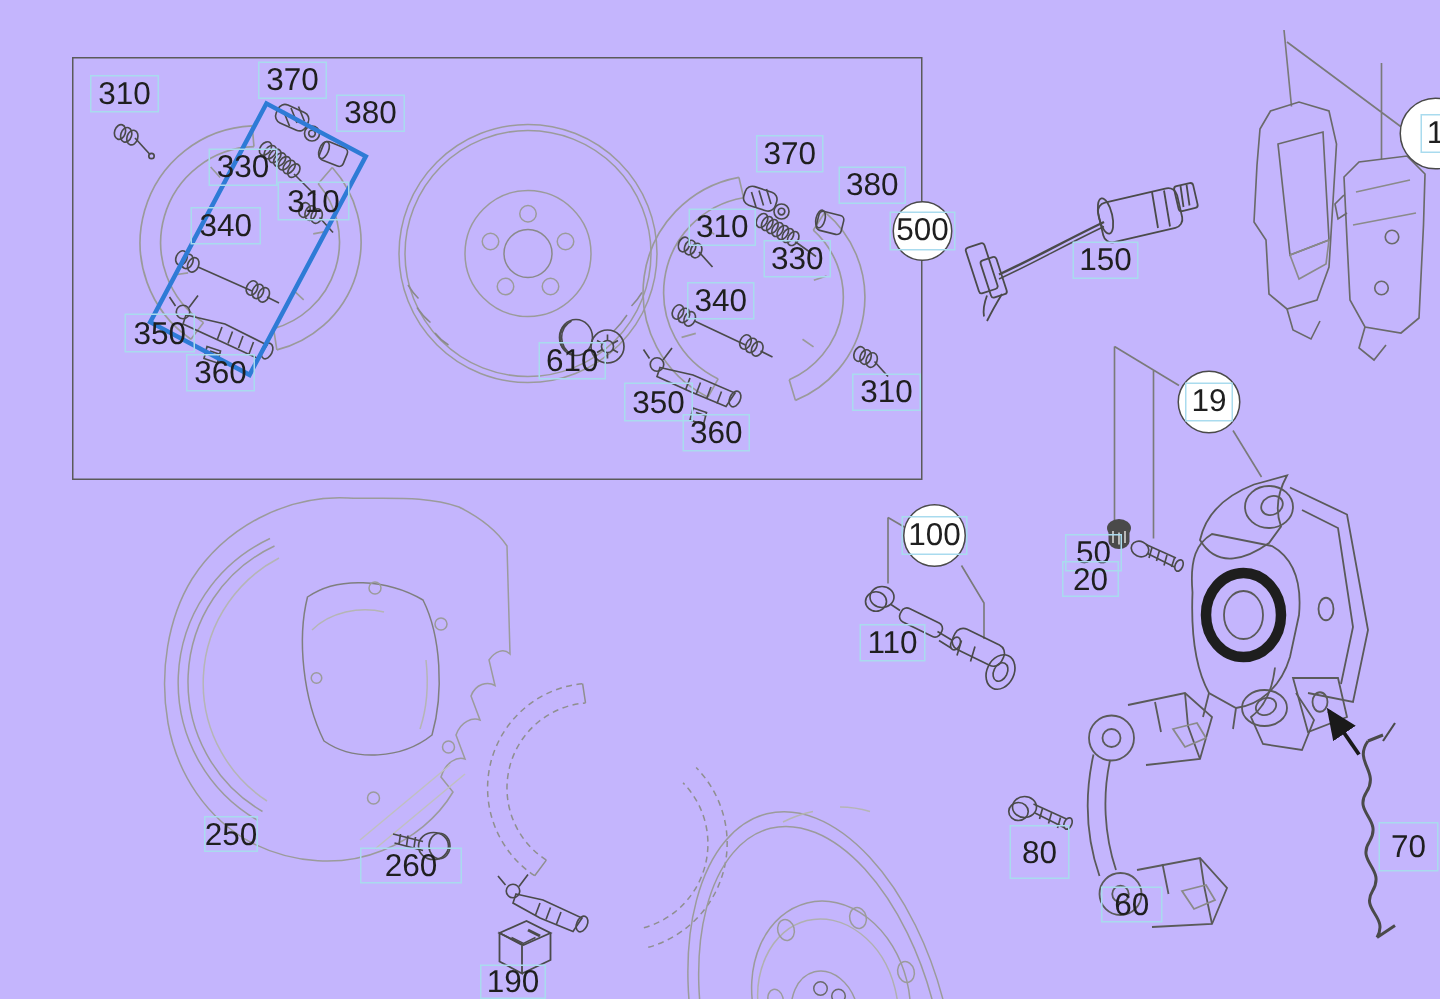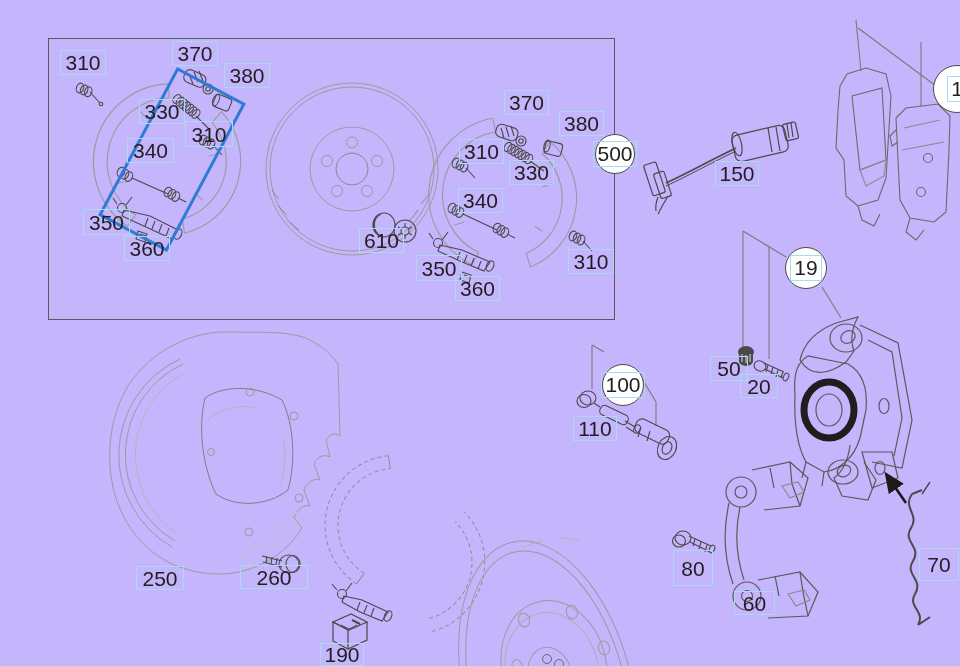--- a/index.html
+++ b/index.html
@@ -385,33 +385,33 @@
   <div class="lbl" style="left:459px;top:139px;width:45px;height:25px">310</div>
   <div class="lbl" style="left:509px;top:160px;width:45px;height:25px">330</div>
   <div class="lbl" style="left:458px;top:188px;width:45px;height:25px">340</div>
   <div class="lbl" style="left:416px;top:255px;width:46px;height:26px">350</div>
   <div class="lbl" style="left:455px;top:276px;width:45px;height:25px">360</div>
   <div class="lbl" style="left:568px;top:249px;width:46px;height:25px">310</div>
   <div class="lbl" style="left:359px;top:228px;width:45px;height:25px">610</div>
 
   <div class="lbl" style="left:715px;top:161px;width:44px;height:25px">150</div>
   <div class="lbl" style="left:710px;top:356px;width:38px;height:25px">50</div>
-  <div class="lbl" style="left:740px;top:374px;width:38px;height:24px">20</div>
+  <div class="lbl" style="left:708px;top:374px;width:38px;height:24px">20</div>
   <div class="lbl" style="left:573px;top:416px;width:44px;height:25px">110</div>
-  <div class="lbl" style="left:136px;top:566px;width:48px;height:24px">250</div>
+  <div class="lbl" style="left:136px;top:544px;width:36px;height:24px">250</div>
   <div class="lbl" style="left:240px;top:565px;width:68px;height:24px">260</div>
   <div class="lbl" style="left:320px;top:643px;width:44px;height:23px">190</div>
   <div class="lbl" style="left:673px;top:550px;width:40px;height:36px">80</div>
   <div class="lbl" style="left:734px;top:591px;width:41px;height:24px">60</div>
   <div class="lbl" style="left:919px;top:548px;width:40px;height:33px">70</div>
 
   <div class="circle-wrap" style="left:595px;top:134px;width:40px;height:40px">
     <span class="inner">500</span>
   </div>
-  <div class="circle-wrap" style="left:602px;top:364px;width:42px;height:42px">
+  <div class="circle-wrap" style="left:602px;top:336px;width:42px;height:42px">
     <span class="inner">100</span>
   </div>
   <div class="circle-wrap" style="left:785px;top:247px;width:42px;height:42px">
     <span class="inner">19</span>
   </div>
   <div class="circle-wrap" style="left:933px;top:65px;width:48px;height:48px">
     <span class="inner">1</span>
   </div>
 
 </div>

